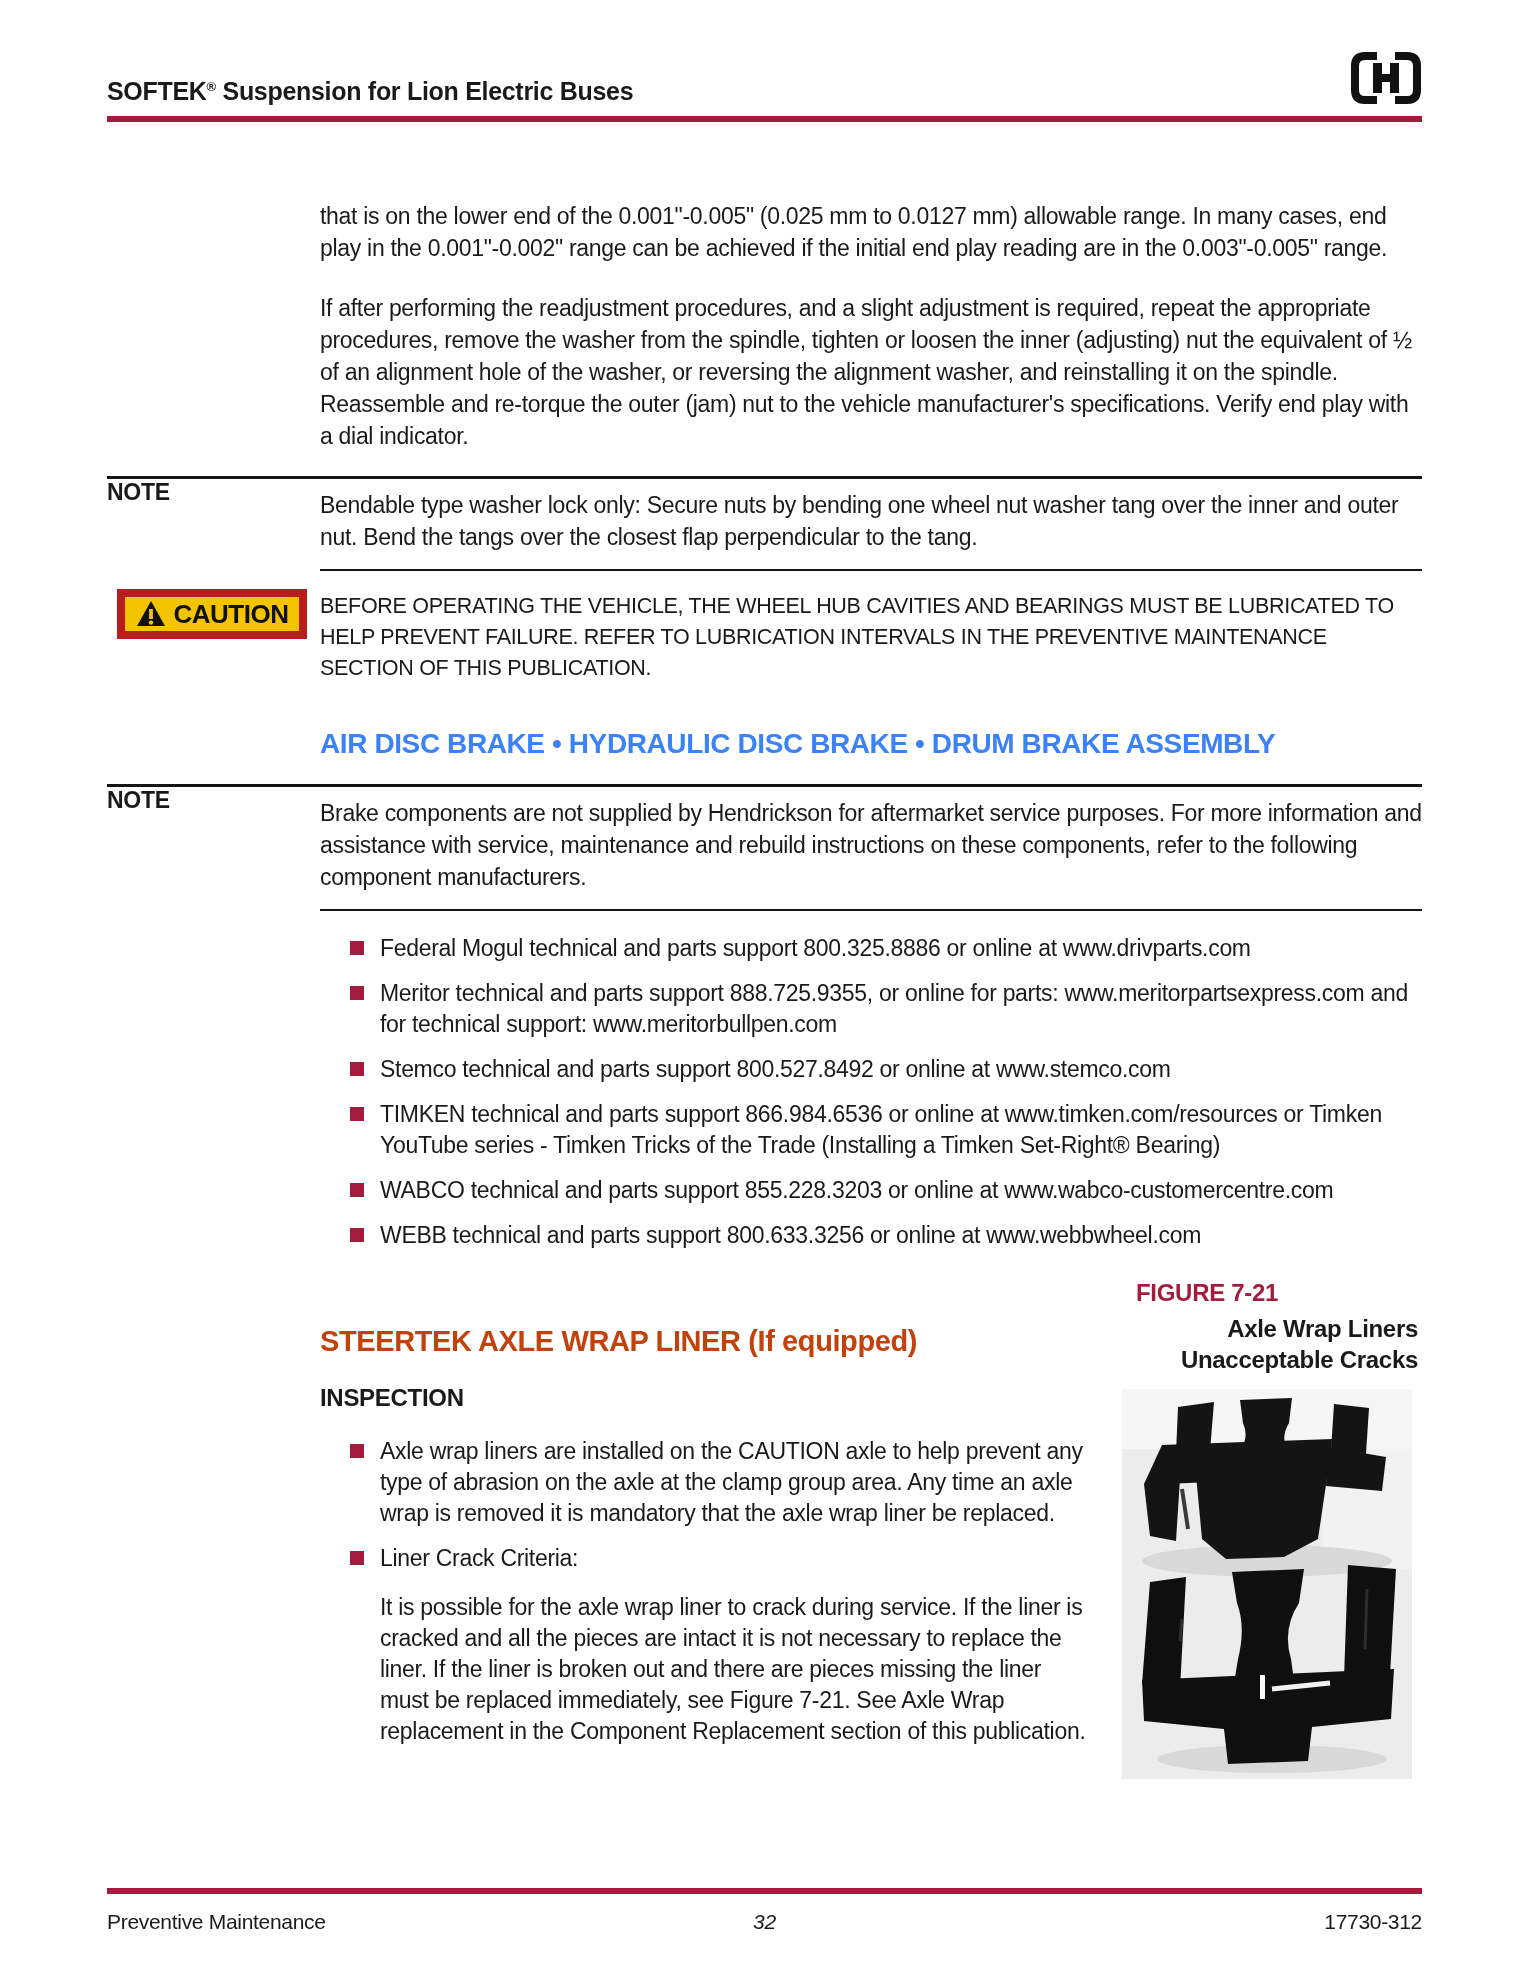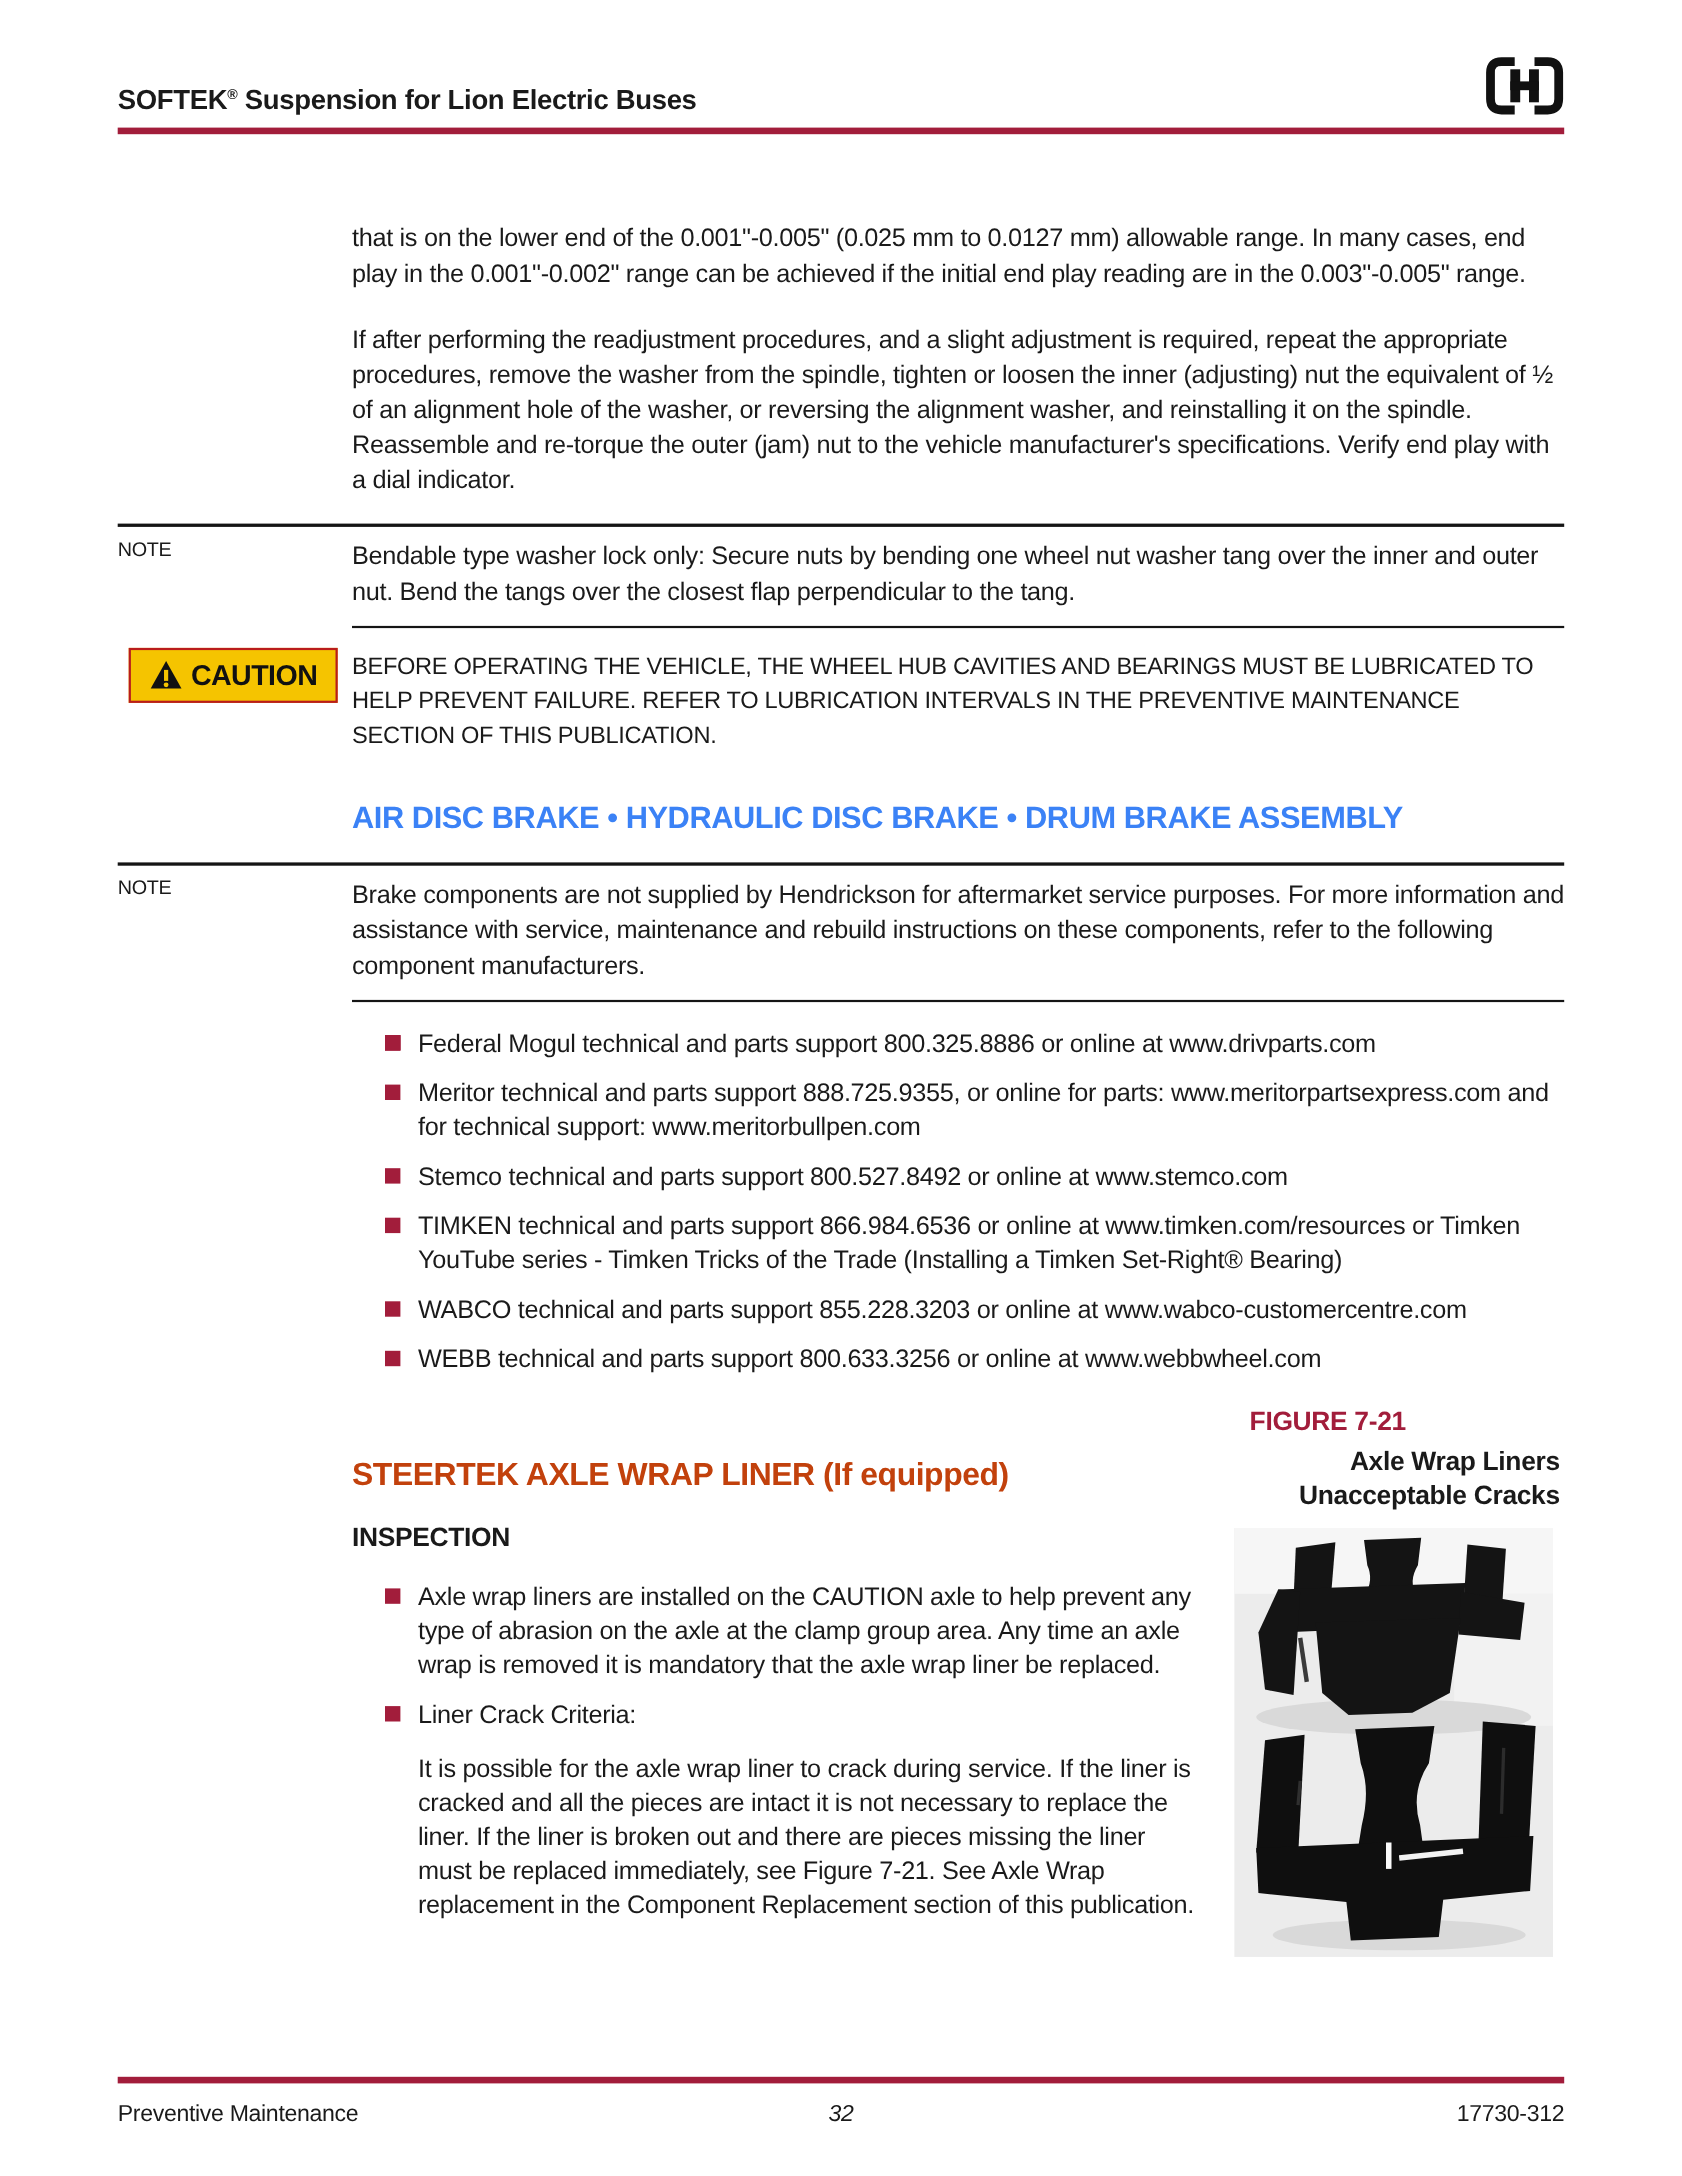--- a/index.html
+++ b/index.html
@@ -46,44 +46,43 @@
   .p1 { margin-top: 78px; }
   .p2 { margin-top: 28px; }
   
   .note {
     display: grid;
     grid-template-columns: 213px 1fr;
     border-top: 3px solid #151515;
     margin-top: 24px;
   }
   .note-label {
-    font-size: 18px;
-    font-weight: normal;
-    padding-top: 10px;
+    font-size: 23px;
+    font-weight: bold;
     letter-spacing: -0.3px;
   }
   .note-text {
     font-size: 23px;
     line-height: 32px;
     letter-spacing: -0.3px;
     padding: 10px 0 16px 0;
     border-bottom: 2px solid #151515;
   }
   
   .caution-row {
     display: grid;
     grid-template-columns: 213px 1fr;
     margin-top: 18px;
   }
   .caution-box {
     width: 190px;
     height: 50px;
     margin-left: 10px;
     background: #f5c400;
-    border: 2px solid #b91c1c;
+    border: 8px solid #b91c1c;
     display: flex;
     align-items: center;
     justify-content: center;
     gap: 8px;
   }
   .caution-box .tri { width: 30px; height: 28px; display: block; }
   .caution-label {
     font-size: 26px;
     font-weight: bold;
     letter-spacing: -0.5px;

